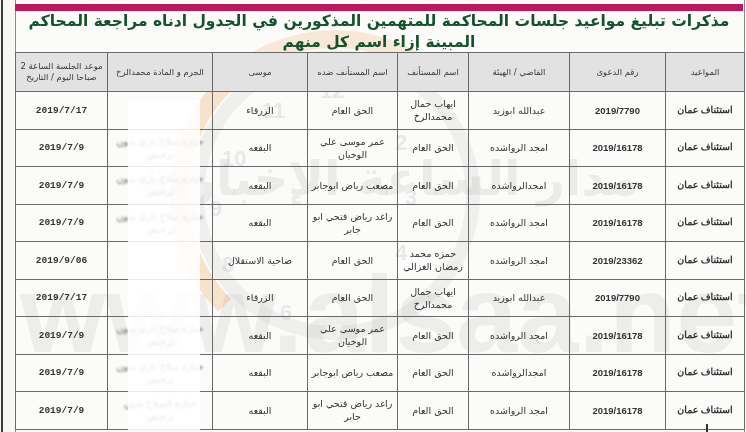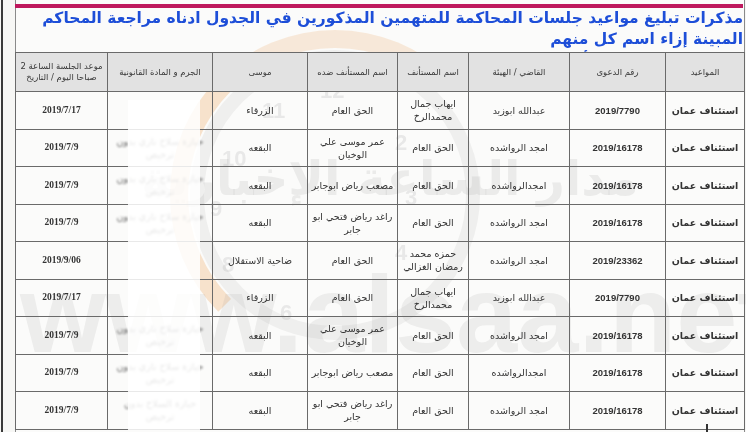--- a/index.html
+++ b/index.html
@@ -12,44 +12,44 @@
   .page-edge {
     position: absolute; left: 1px; top: 0; width: 2px; height: 432px; background: #3a3a3a;
   }
   .sheet {
     position: absolute; left: 15px; top: 0; width: 728px; height: 432px;
     background: #fbfbfa;
     border-left: 1px solid #8a8a8a; border-right: 1px solid #8a8a8a;
   }
   .title {
     position: absolute; left: 15px; top: 4px; width: 728px; height: 48px;
-    direction: rtl; text-align: right;
+    direction: rtl; text-align: center;
     font-family: "DejaVu Sans", sans-serif; font-weight: bold;
-    font-size: 15.5px; line-height: 21px; color: #1d4ed8;
-    border-top: 4px solid #be185d;
+    font-size: 15.5px; line-height: 21px; color: #14532d;
+    border-top: 7px solid #be185d;
   }
   .title span { display: block; }
   table.grid {
     position: absolute; left: 15px; top: 52px; width: 729px;
     border-collapse: collapse; direction: rtl; table-layout: fixed;
   }
   table.grid th, table.grid td {
     border: 1px solid #6a6a6a; text-align: center; vertical-align: middle;
     padding: 0 3px; overflow: hidden;
   }
   table.grid th {
     background: #e2e2e2; height: 38px;
     font-size: 8.5px; font-weight: normal; color: #3a3a3a; line-height: 11px;
   }
   table.grid td {
     height: 36.5px; font-size: 9.5px; line-height: 13px; color: #333;
   }
-  td.court { font-size: 12.5px; font-weight: bold; color: #1e1e1e; }
+  td.court { font-size: 12.5px; font-weight: bold; color: #1e1e1e; font-family: Liberation Serif, serif; }
   td.caseno { font-size: 15px; font-weight: bold; color: #262626; font-family: "Liberation Sans", sans-serif; direction: ltr; margin-top: 12px; }
-  td.date { font-size: 12px; font-weight: bold; color: #262626; font-family: Liberation Serif, serif; direction: ltr; margin-top: 32px; }
+  td.date { font-size: 12px; font-weight: bold; color: #262626; font-family: Liberation Mono, monospace; direction: ltr; margin-top: 32px; }
   td.crime { color: #555; font-size: 9px; }
   .obscured { filter: blur(1.2px); opacity: 0.75; }
   .watermark { position: absolute; pointer-events: none; }
   .wm-clock {
     left: 190px; top: 50px; width: 290px; height: 290px; border-radius: 50%;
     border: 14px solid rgba(140,140,140,0.10); box-sizing: border-box;
   }
   .wm-arc {
     left: 170px; top: 30px; width: 330px; height: 330px; border-radius: 50%;
     border: 18px solid transparent; border-left-color: rgba(236,150,70,0.25);
@@ -108,21 +108,21 @@
     <col style="width:92px">
   </colgroup>
   <thead>
     <tr>
       <th>المواعيد</th>
       <th>رقم الدعوى</th>
       <th>القاضي / الهيئة</th>
       <th>اسم المستأنف</th>
       <th>اسم المستأنف ضده</th>
       <th>موسى</th>
-      <th>الجرم و المادة القانونية</th>
+      <th>الجرم و المادة محمدالرخ</th>
       <th>موعد الجلسة الساعة 2 صباحا اليوم / التاريخ</th>
     </tr>
   </thead>
   <tbody>
     <tr>
       <td class="court">استئناف عمان</td>
       <td class="caseno">2019/7790</td>
       <td>عبدالله ابوزيد</td>
       <td>ايهاب جمال محمدالرخ</td>
       <td>الحق العام</td>

